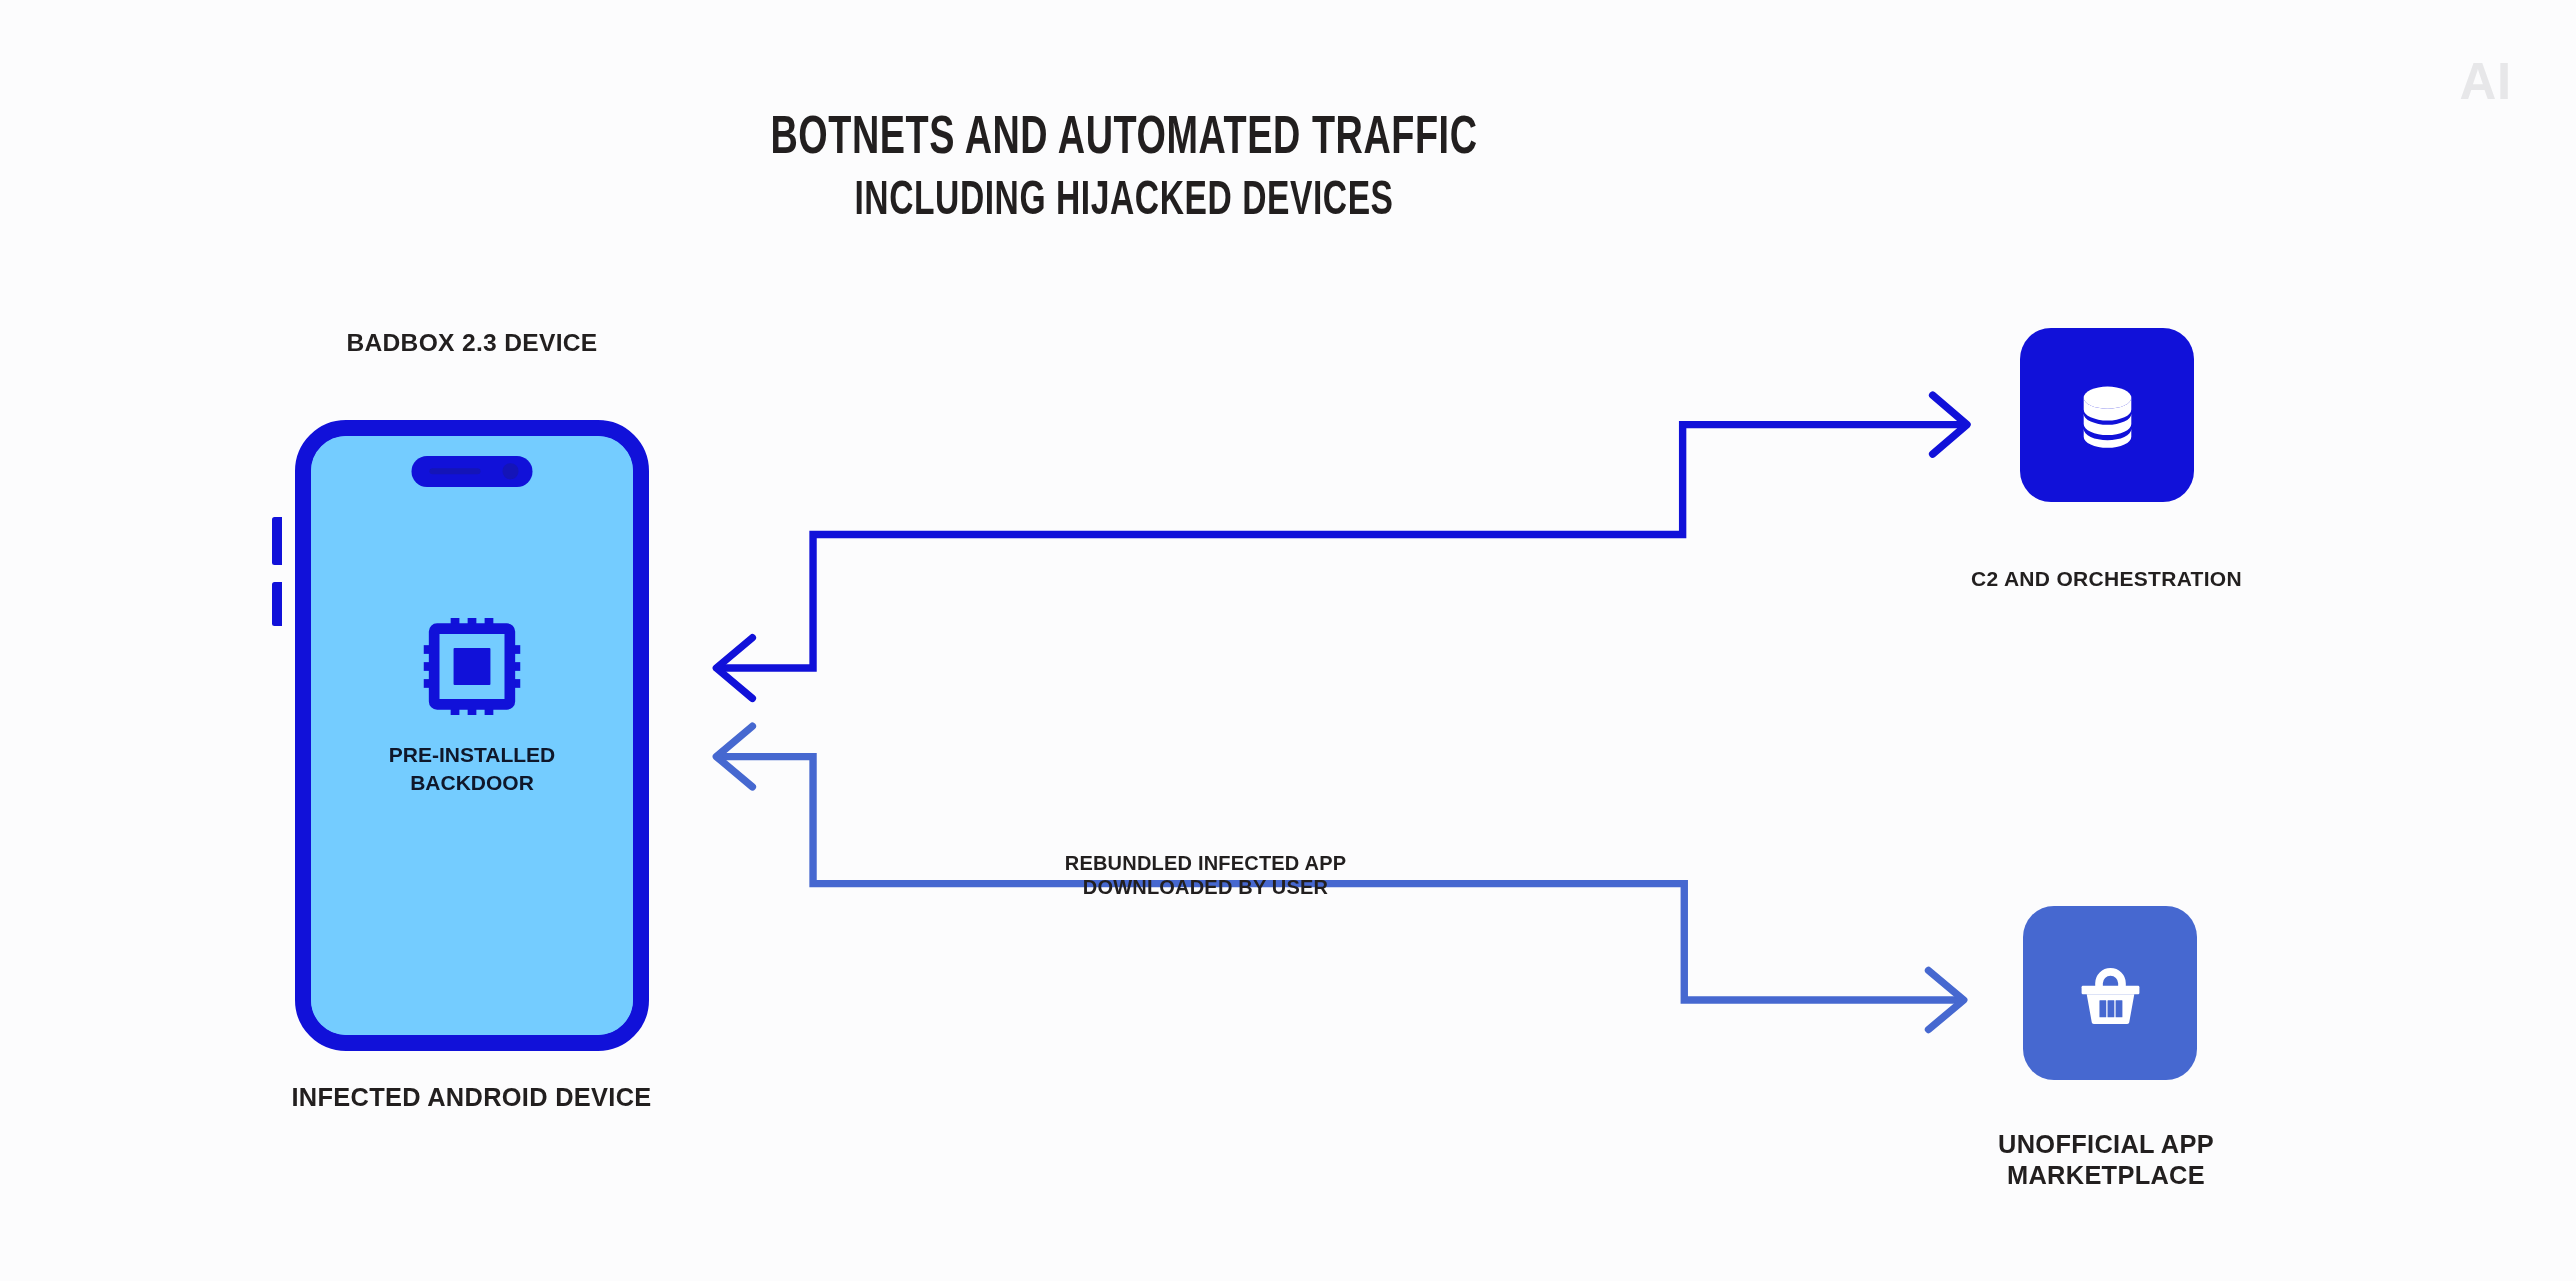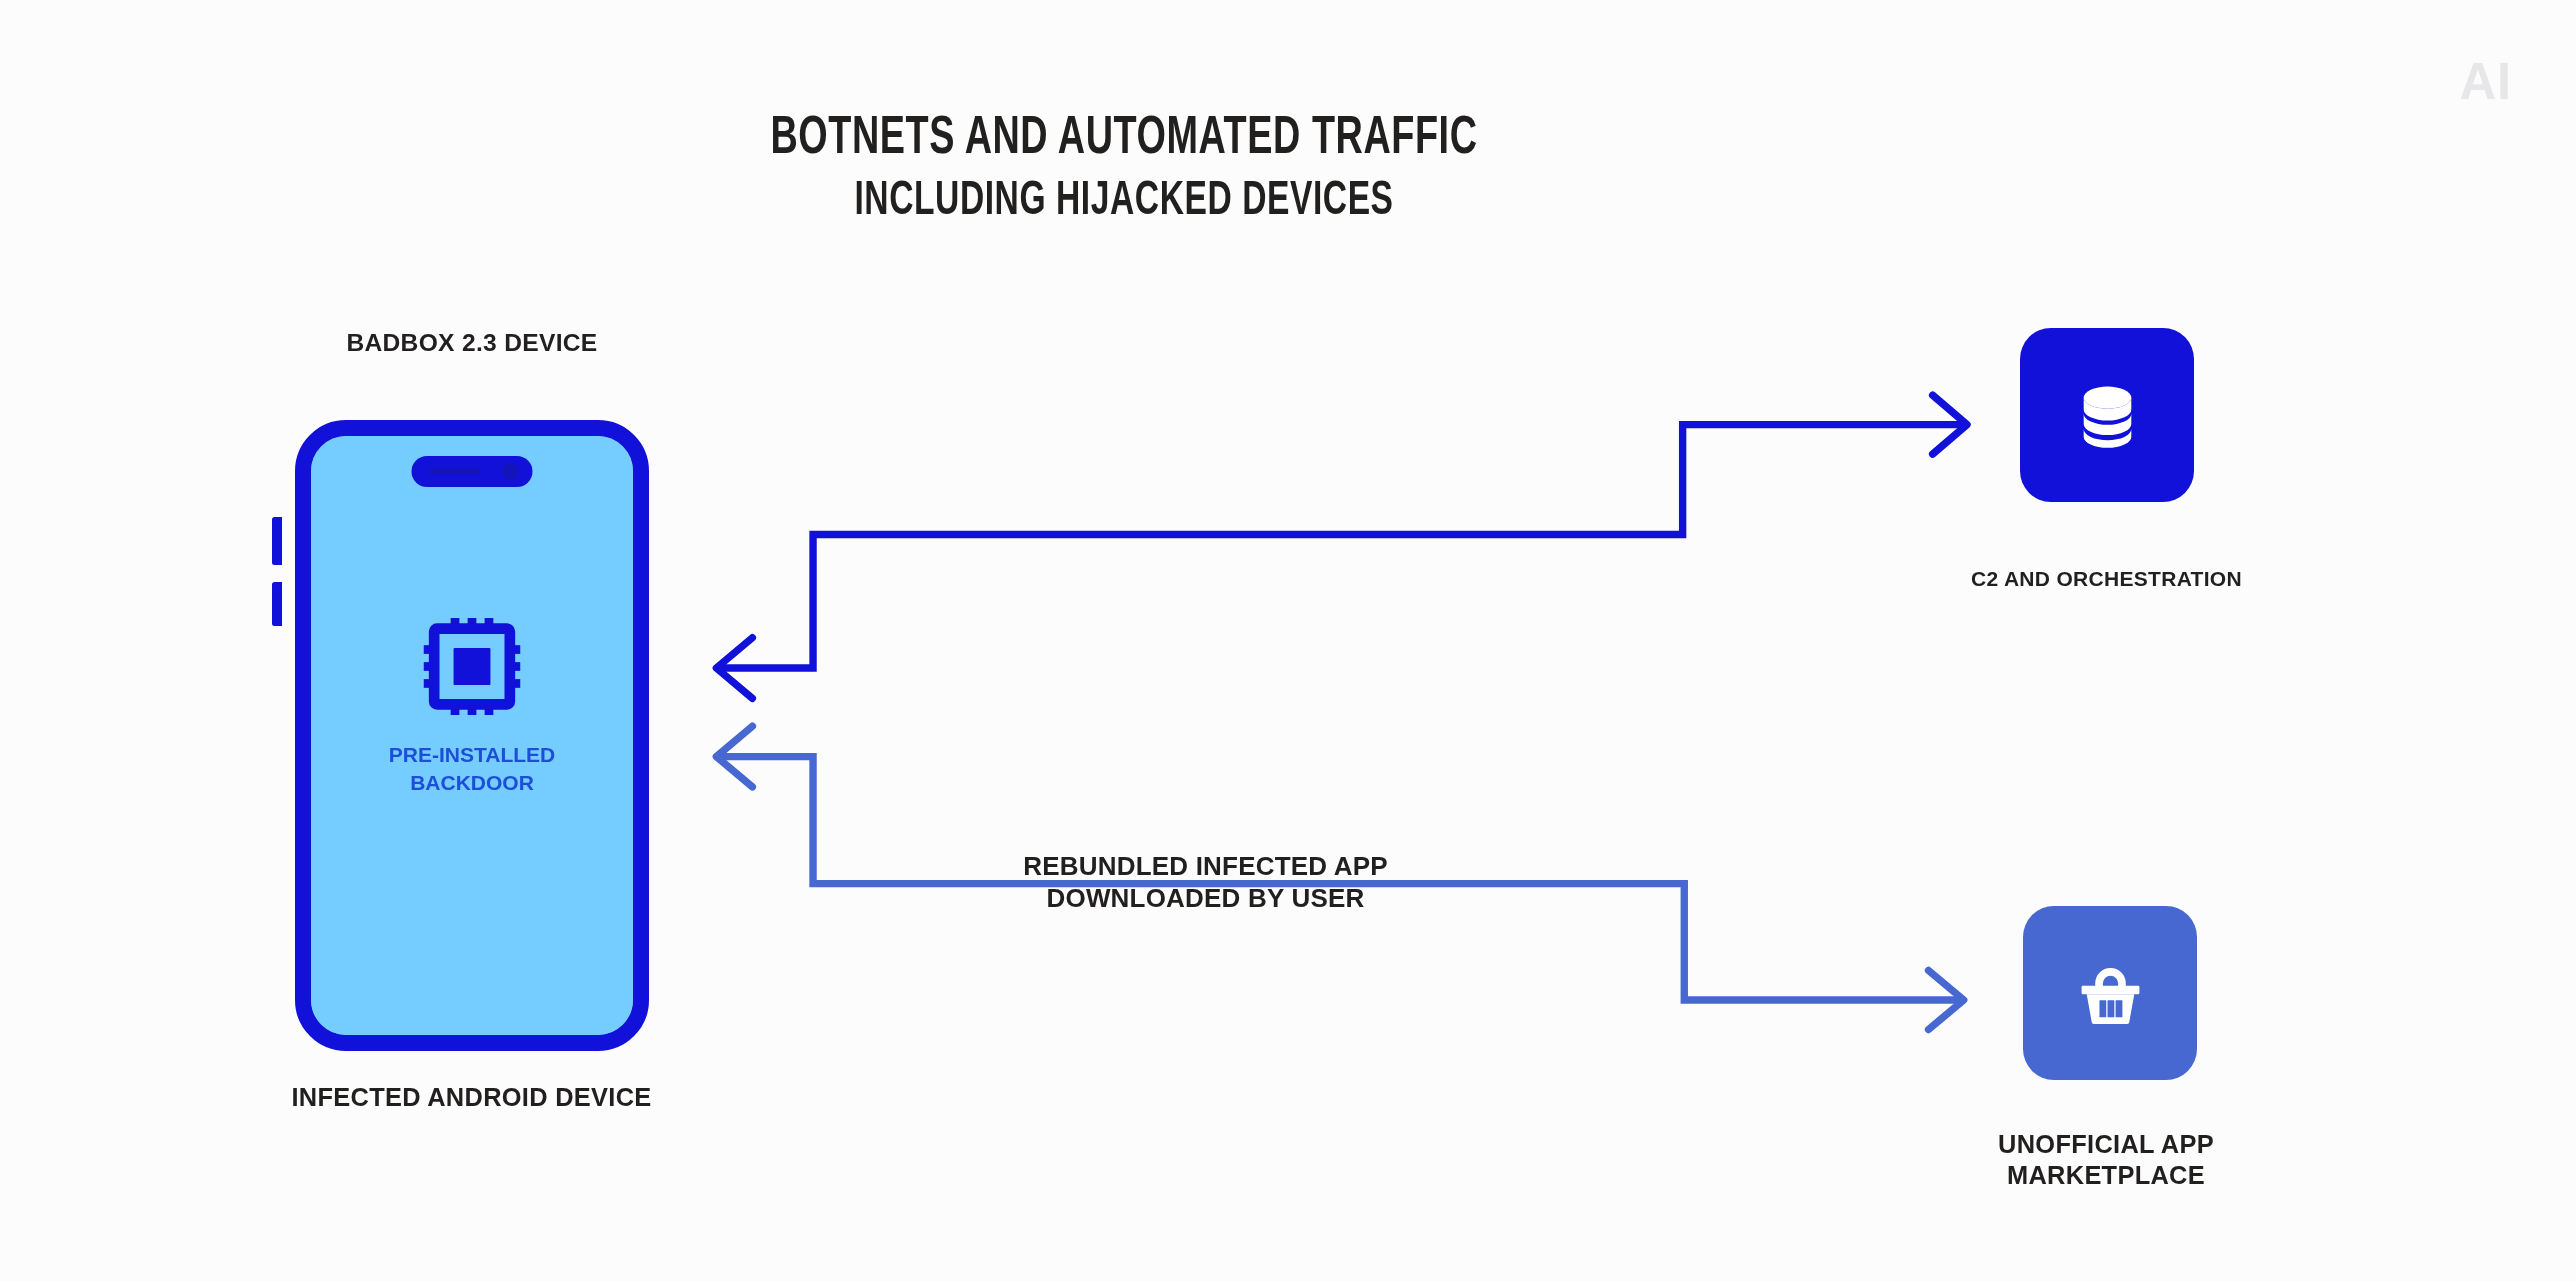--- a/index.html
+++ b/index.html
@@ -143,21 +143,21 @@
   }
   #phone-inner-label {
     position: absolute;
     left: 0;
     right: 0;
     top: 305px;
     text-align: center;
     font-family: "Liberation Sans Narrow", "Liberation Sans", sans-serif;
     font-weight: 700;
     font-size: 21px;
-    color: #1d4ed8;
+    color: #0f172a;
     line-height: 1.32;
     white-space: pre-line;
   }
 
   
   #label-badbox {
     left: 295px;
     top: 328px;
     width: 354px;
     font-size: 24.6px;
@@ -211,21 +211,21 @@
     left: 943px;
     top: 492px;
     width: 525px;
     font-size: 26px;
     letter-spacing: 0.2px;
   }
   #label-edge-2 {
     left: 943px;
     top: 851px;
     width: 525px;
-    font-size: 26px;
+    font-size: 20px;
     letter-spacing: 0.2px;
     text-align: center;
   }
 
   
   #connectors {
     position: absolute;
     left: 0;
     top: 0;
     width: 2576px;

